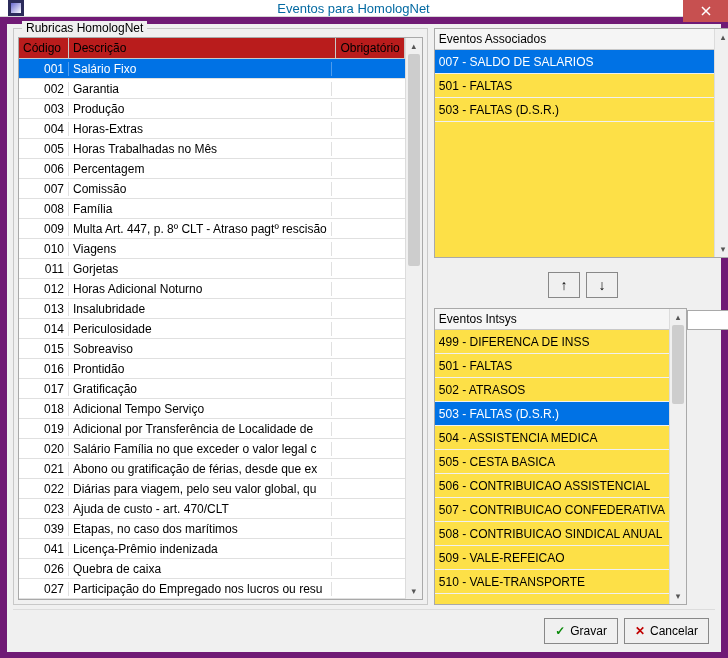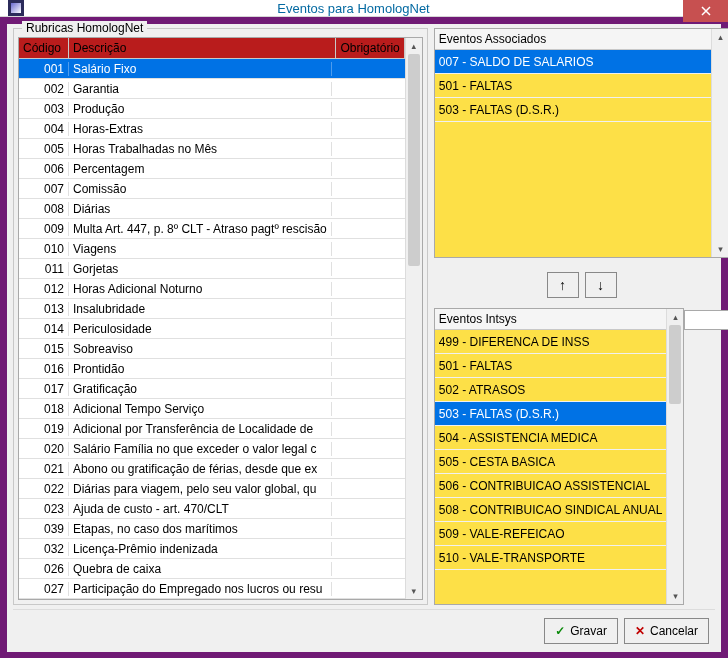--- a/index.html
+++ b/index.html
@@ -338,21 +338,21 @@
                   <div class="td-desc">Percentagem</div>
                   <div class="td-obr"></div>
                 </div>
                 <div class="row">
                   <div class="td-cod">007</div>
                   <div class="td-desc">Comissão</div>
                   <div class="td-obr"></div>
                 </div>
                 <div class="row">
                   <div class="td-cod">008</div>
-                  <div class="td-desc">Diárias</div>
+                  <div class="td-desc">Família</div>
                   <div class="td-obr"></div>
                 </div>
                 <div class="row">
                   <div class="td-cod">009</div>
                   <div class="td-desc">Multa Art. 447, p. 8º CLT - Atraso pagtº rescisão</div>
                   <div class="td-obr"></div>
                 </div>
                 <div class="row">
                   <div class="td-cod">010</div>
                   <div class="td-desc">Viagens</div>
@@ -422,21 +422,21 @@
                   <div class="td-cod">023</div>
                   <div class="td-desc">Ajuda de custo - art. 470/CLT</div>
                   <div class="td-obr"></div>
                 </div>
                 <div class="row">
                   <div class="td-cod">039</div>
                   <div class="td-desc">Etapas, no caso dos marítimos</div>
                   <div class="td-obr"></div>
                 </div>
                 <div class="row">
-                  <div class="td-cod">032</div>
+                  <div class="td-cod">041</div>
                   <div class="td-desc">Licença-Prêmio indenizada</div>
                   <div class="td-obr"></div>
                 </div>
                 <div class="row">
                   <div class="td-cod">026</div>
                   <div class="td-desc">Quebra de caixa</div>
                   <div class="td-obr"></div>
                 </div>
                 <div class="row">
                   <div class="td-cod">027</div>
@@ -486,20 +486,21 @@
             <div class="list-main">
               <div class="list-header">Eventos Intsys</div>
               <div class="list-body" id="intsys-body">
                   <div class="list-item">499 - DIFERENCA DE INSS</div>
                   <div class="list-item">501 - FALTAS</div>
                   <div class="list-item">502 - ATRASOS</div>
                   <div class="list-item selected">503 - FALTAS (D.S.R.)</div>
                   <div class="list-item">504 - ASSISTENCIA MEDICA</div>
                   <div class="list-item">505 - CESTA BASICA</div>
                   <div class="list-item">506 - CONTRIBUICAO ASSISTENCIAL</div>
+                  <div class="list-item">507 - CONTRIBUICAO CONFEDERATIVA</div>
                   <div class="list-item">508 - CONTRIBUICAO SINDICAL ANUAL</div>
                   <div class="list-item">509 - VALE-REFEICAO</div>
                   <div class="list-item">510 - VALE-TRANSPORTE</div>
                 </div>
             </div>
             <div class="vscroll">
               <div class="arrow">▴</div>
               <div class="track">
                 <div class="thumb" style="top:0; height:30%;"></div>
               </div>

